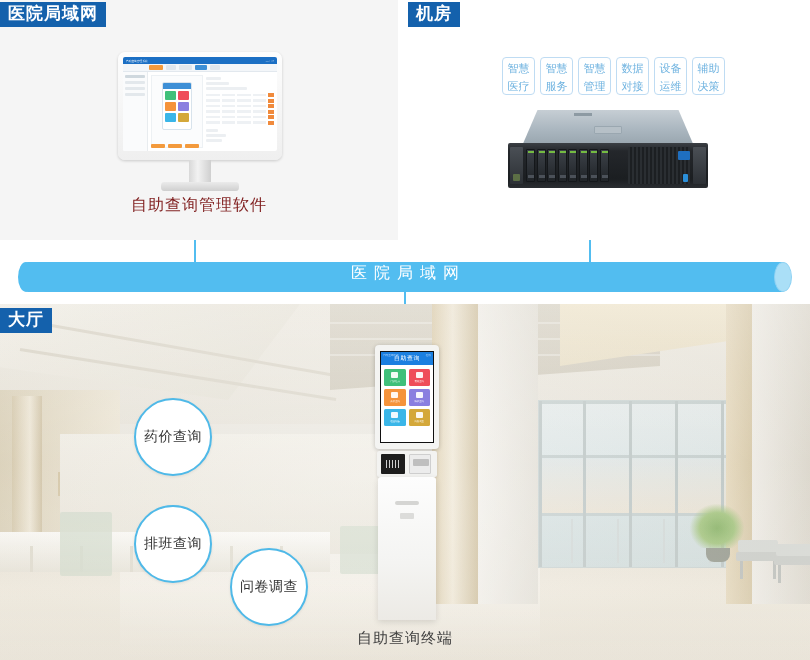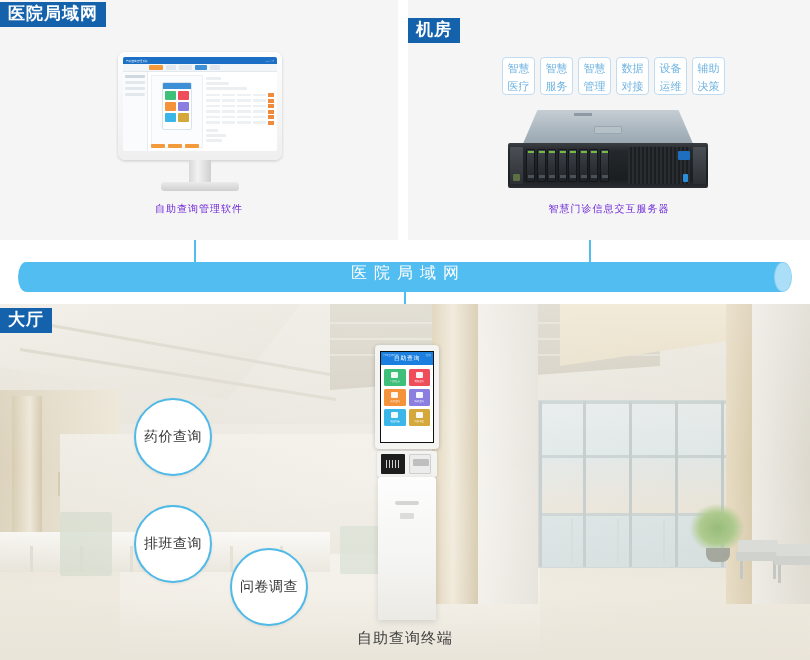--- a/index.html
+++ b/index.html
@@ -32,22 +32,22 @@
     background: #f5f5f5;
     overflow: hidden;
   }
   #panel-office { left: 0; width: 398px; height: 240px; }
   #panel-serverroom { left: 408px; width: 402px; height: 240px; }
 
   .panel-caption {
     position: absolute;
     width: 100%;
     text-align: center;
-    font-size: 10px;
-    color: #6d28d9;
+    font-size: 16px;
+    color: #7f1d1d;
     letter-spacing: 1px;
     bottom: 24px;
   }
 
   
   #monitor { position: absolute; left: 118px; top: 52px; width: 164px; height: 150px; }
   .mon-bezel {
     position: absolute; left: 0; top: 0; width: 164px; height: 108px;
     background: linear-gradient(180deg,#fdfdfd 0%,#efefef 100%);
     border-radius: 7px;
@@ -424,23 +424,20 @@
           </div>
         </div>
       </div>
       <div class="mon-neck"></div>
       <div class="mon-base"></div>
     </div>
 
     <div class="panel-caption">自助查询管理软件</div>
   </div>
 
-  <div class="panel" id="panel-serverroom">
-    <div class="panel-caption">智慧门诊信息交互服务器</div>
-  </div>
 
   <div id="divider-gap"></div>
 
   <div id="chips">
     <div class="chip">
       <span>智慧</span>
       <span>医疗</span>
     </div>
     <div class="chip">
       <span>智慧</span>
@@ -626,16 +623,16 @@
   <div class="bubble" id="bubble-2">
     <span>排班查询</span>
   </div>
   <div class="bubble" id="bubble-3">
     <span>问卷调查</span>
   </div>
 
   <div id="lobby-caption">自助查询终端</div>
 
   <div class="section-tag" style="left:0px; top:2px;">医院局域网</div>
-  <div class="section-tag" style="left:408px; top:18px;">机房</div>
+  <div class="section-tag" style="left:408px; top:2px;">机房</div>
   <div class="section-tag" style="left:0px; top:308px;">大厅</div>
 
 </div>
 
 </body></html>

